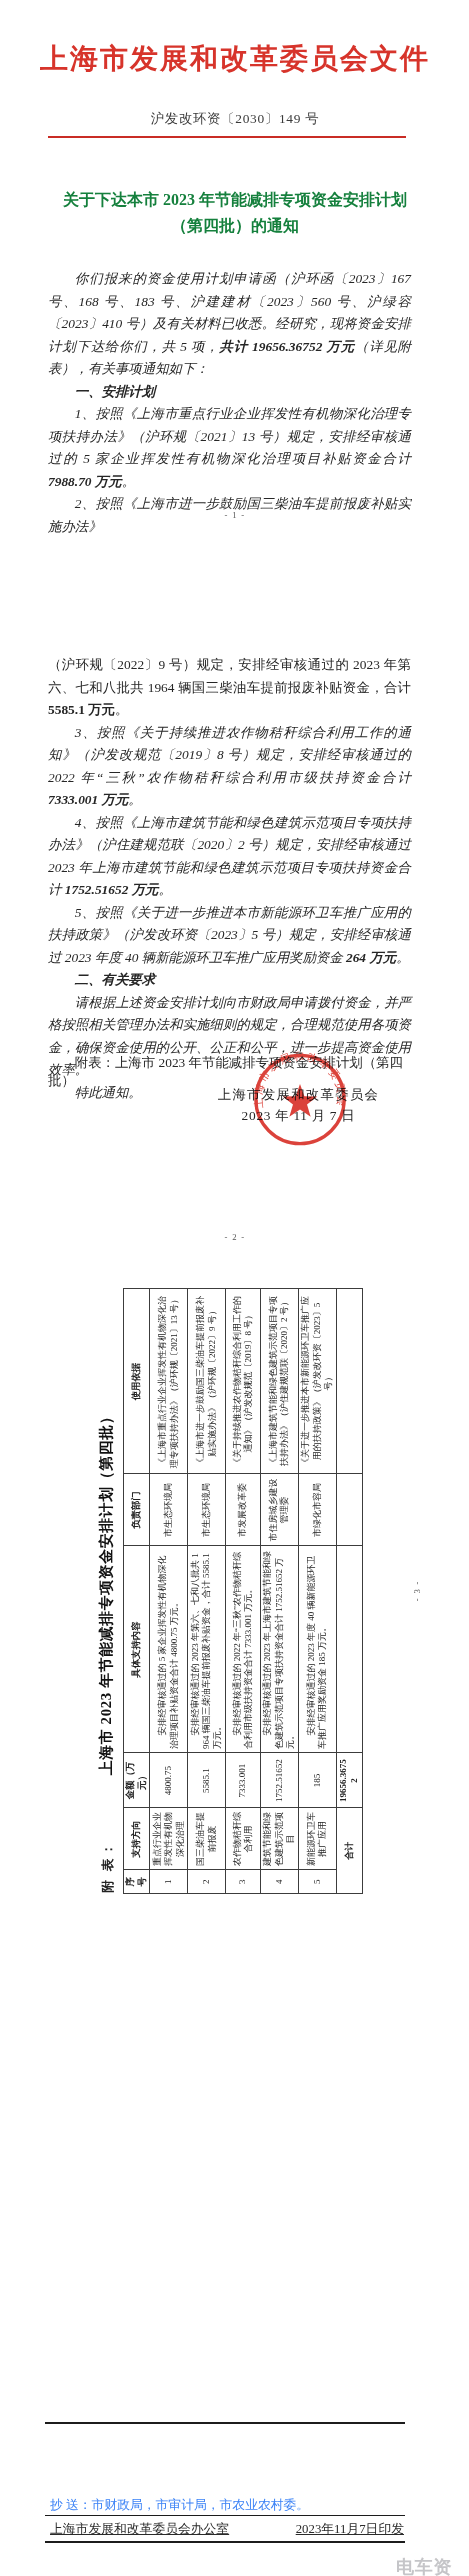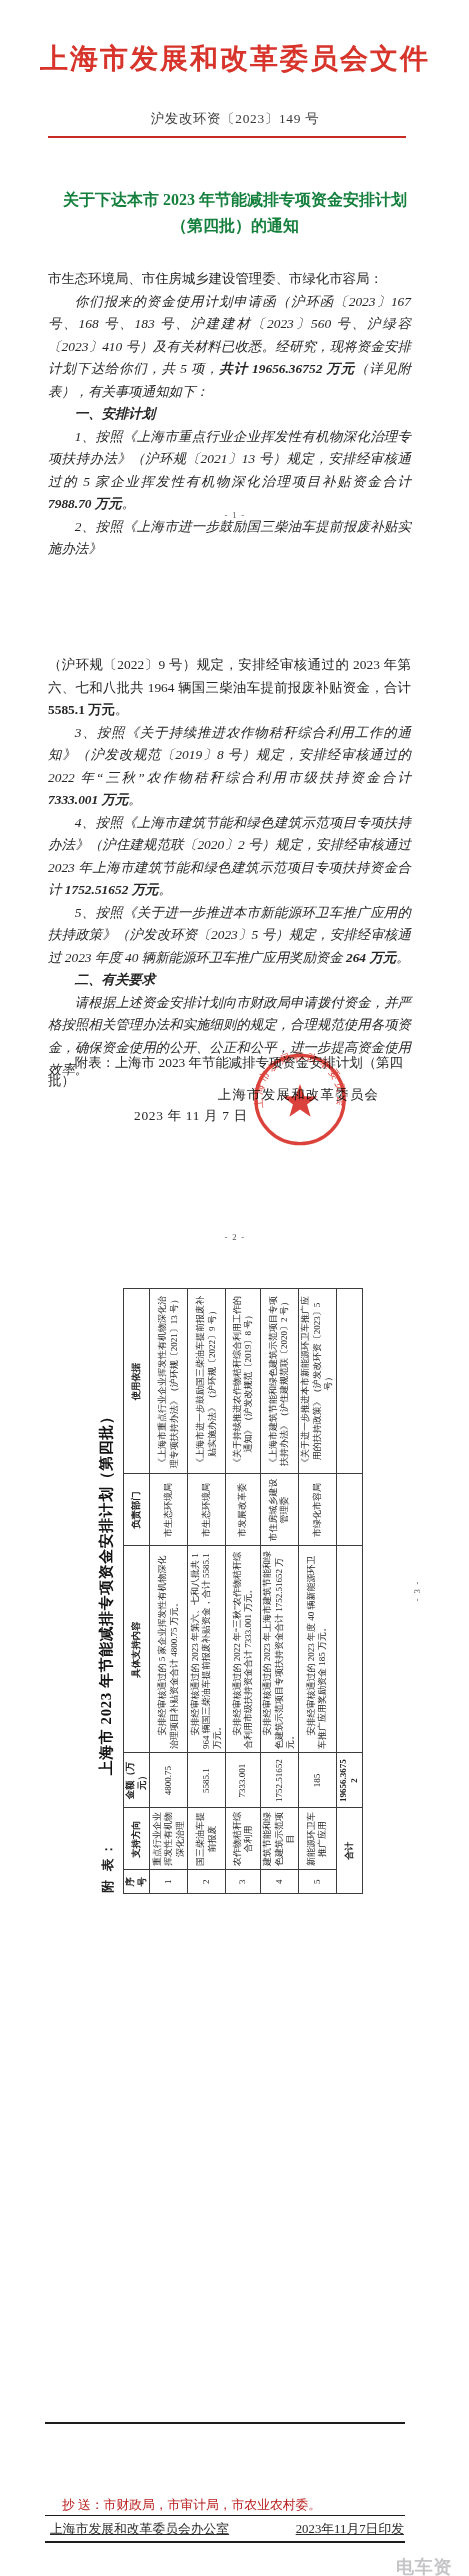--- a/index.html
+++ b/index.html
@@ -33,21 +33,21 @@
   .para{margin:0;}
   .para.indent{text-indent:2em;font-style:italic;}
   .para b{font-weight:bold;}
   .page-marker{
     left:0;right:0;text-align:center;font-size:8.7px;color:#555;letter-spacing:1.3px;
   }
 
   
   .attach-note{left:48px;top:1054px;width:363px;font-size:13.4px;text-indent:2em;color:#262626;}
   .sign-block{left:134px;top:1083px;width:329px;text-align:center;font-size:13.4px;color:#262626;letter-spacing:1.3px;line-height:23px;}
-  .sign-date{left:134px;top:1107px;width:329px;text-align:left;font-size:13.4px;color:#262626;letter-spacing:0.7px;}
+  .sign-date{left:134px;top:1107px;width:329px;text-align:center;font-size:13.4px;color:#262626;letter-spacing:0.7px;}
   .seal{left:251px;top:1050px;width:98px;height:99px;opacity:.88;mix-blend-mode:multiply;z-index:5;}
 
   
   .attach-wrap{left:92px;top:1290px;width:255px;height:604px;}
   .attach-land{
     width:604px;height:255px;
     transform-origin:0 0;
     transform:rotate(-90deg) translateX(-604px);
     font-family:"Liberation Serif","DejaVu Serif",serif;
   }
@@ -72,52 +72,52 @@
     left:405px;top:1584px;width:27px;height:13.4px;
     transform:rotate(-90deg);transform-origin:center;
     text-align:center;font-size:8.7px;color:#555;letter-spacing:1.3px;
   }
 
   
   .f-line{left:45px;width:360px;background:#1c1c1c;}
   .f-thick1{top:2422px;height:2px;}
   .f-thin{top:2515px;height:0.7px;}
   .f-thick2{top:2541px;height:2px;}
-  .f-cc{left:50px;top:2497px;width:349px;font-size:12.8px;color:#b91c1c;margin-left:12px;}
+  .f-cc{left:50px;top:2497px;width:349px;font-size:12.8px;color:#3b82f6;}
   .f-issue{left:50px;top:2521px;width:354px;font-size:12.8px;color:#2a2a2a;display:flex;justify-content:space-between;text-decoration:underline;}
   .watermark{left:396px;top:2555px;font-size:18px;font-weight:bold;color:#c5c5c8;letter-spacing:0.7px;
     font-family:Liberation Mono, monospace;}
 </style>
 </head>
 <body>
 
 <div class="abs org-title">上海市发展和改革委员会文件</div>
-<div class="abs doc-number">沪发改环资〔2023〕149 号</div>
+<div class="abs doc-number">沪发改环资〔2030〕149 号</div>
 <div class="abs red-rule"></div>
 <div class="abs notice-title">
   <div>关于下达本市 2023 年节能减排专项资金安排计划</div>
   <div>（第四批）的通知</div>
 </div>
 
 <div class="abs body-block" style="top:268px;">
-    <p class="para"><span>市生态环境局、市住房城乡建设管理委、市绿化市容局：</span></p>
     <p class="para indent"><span>你们报来的资金使用计划申请函（沪环函〔2023〕167 号、168 号、183 号、沪建建材〔2023〕560 号、沪绿容〔2023〕410 号）及有关材料已收悉。经研究，现将资金安排计划下达给你们，共 5 项，</span><b>共计 19656.36752 万元</b><span>（详见附表），有关事项通知如下：</span></p>
     <p class="para indent"><b>一、安排计划</b></p>
     <p class="para indent"><span>1、按照《上海市重点行业企业挥发性有机物深化治理专项扶持办法》（沪环规〔2021〕13 号）规定，安排经审核通过的 5 家企业挥发性有机物深化治理项目补贴资金合计 </span><b>7988.70 万元</b><span>。</span></p>
     <p class="para indent"><span>2、按照《上海市进一步鼓励国三柴油车提前报废补贴实施办法》</span></p>
   </div>
 <div class="abs page-marker" style="top:510px;">- 1 -</div>
 
 <div class="abs body-block" style="top:654px;">
     <p class="para"><span>（沪环规〔2022〕9 号）规定，安排经审核通过的 2023 年第六、七和八批共 1964 辆国三柴油车提前报废补贴资金，合计 </span><b>5585.1 万元</b><span>。</span></p>
     <p class="para indent"><span>3、按照《关于持续推进农作物秸秆综合利用工作的通知》（沪发改规范〔2019〕8 号）规定，安排经审核通过的 2022 年“三秋”农作物秸秆综合利用市级扶持资金合计 </span><b>7333.001 万元</b><span>。</span></p>
     <p class="para indent"><span>4、按照《上海市建筑节能和绿色建筑示范项目专项扶持办法》（沪住建规范联〔2020〕2 号）规定，安排经审核通过 2023 年上海市建筑节能和绿色建筑示范项目专项扶持资金合计 </span><b>1752.51652 万元</b><span>。</span></p>
     <p class="para indent"><span>5、按照《关于进一步推进本市新能源环卫车推广应用的扶持政策》（沪发改环资〔2023〕5 号）规定，安排经审核通过 2023 年度 40 辆新能源环卫车推广应用奖励资金 </span><b>264 万元</b><span>。</span></p>
     <p class="para indent"><b>二、有关要求</b></p>
     <p class="para indent"><span>请根据上述资金安排计划向市财政局申请拨付资金，并严格按照相关管理办法和实施细则的规定，合理规范使用各项资金，确保资金使用的公开、公正和公平，进一步提高资金使用效率。</span></p>
+    <p class="para indent"><span>特此通知。</span></p>
   </div>
 
 <div class="abs attach-note">附表：上海市 2023 年节能减排专项资金安排计划（第四批）</div>
 <div class="abs sign-block">上海市发展和改革委员会</div>
 <div class="abs sign-date">2023 年 11 月 7 日</div>
 
 <div class="abs seal">
   <svg width="98" height="99" viewBox="0 0 146 148">
     <circle cx="73" cy="74" r="66" fill="none" stroke="#d6281f" stroke-width="5"></circle>
     <path id="sealArc" d="M 17,82 A 57,57 0 1 1 129,82" fill="none"></path>

